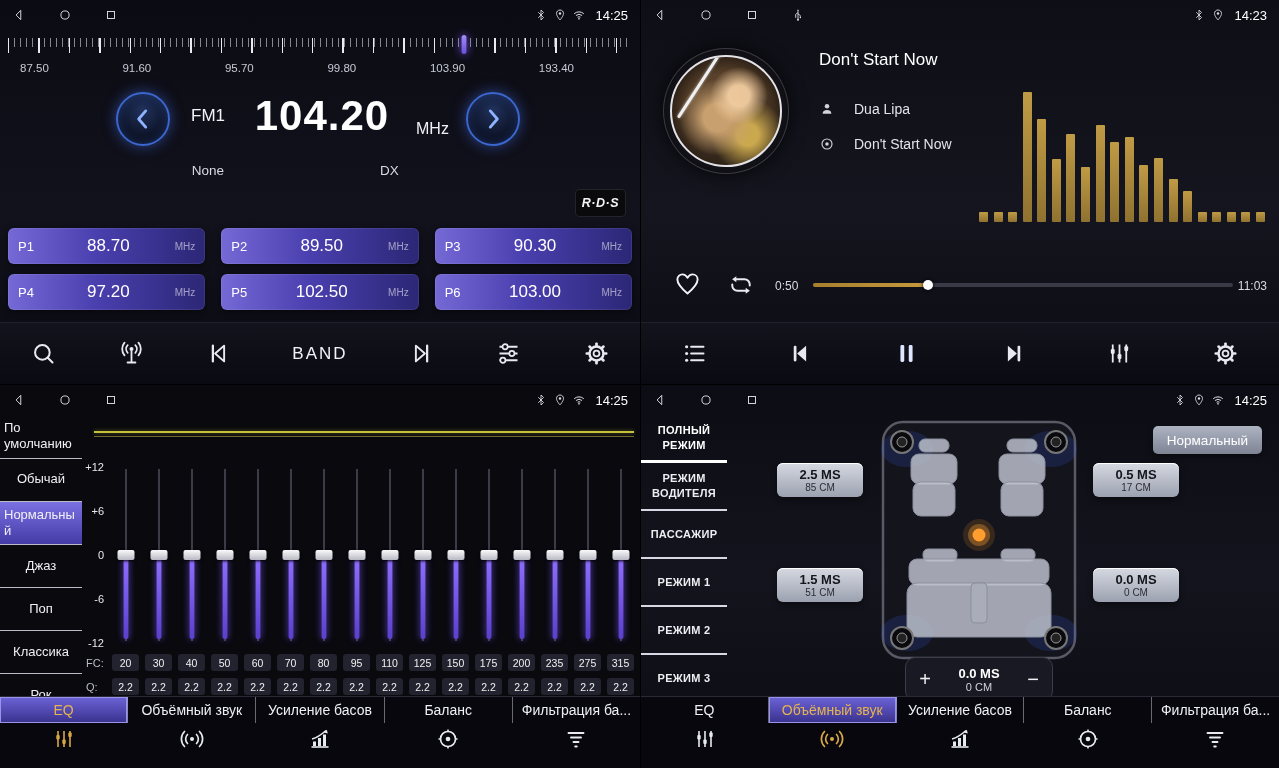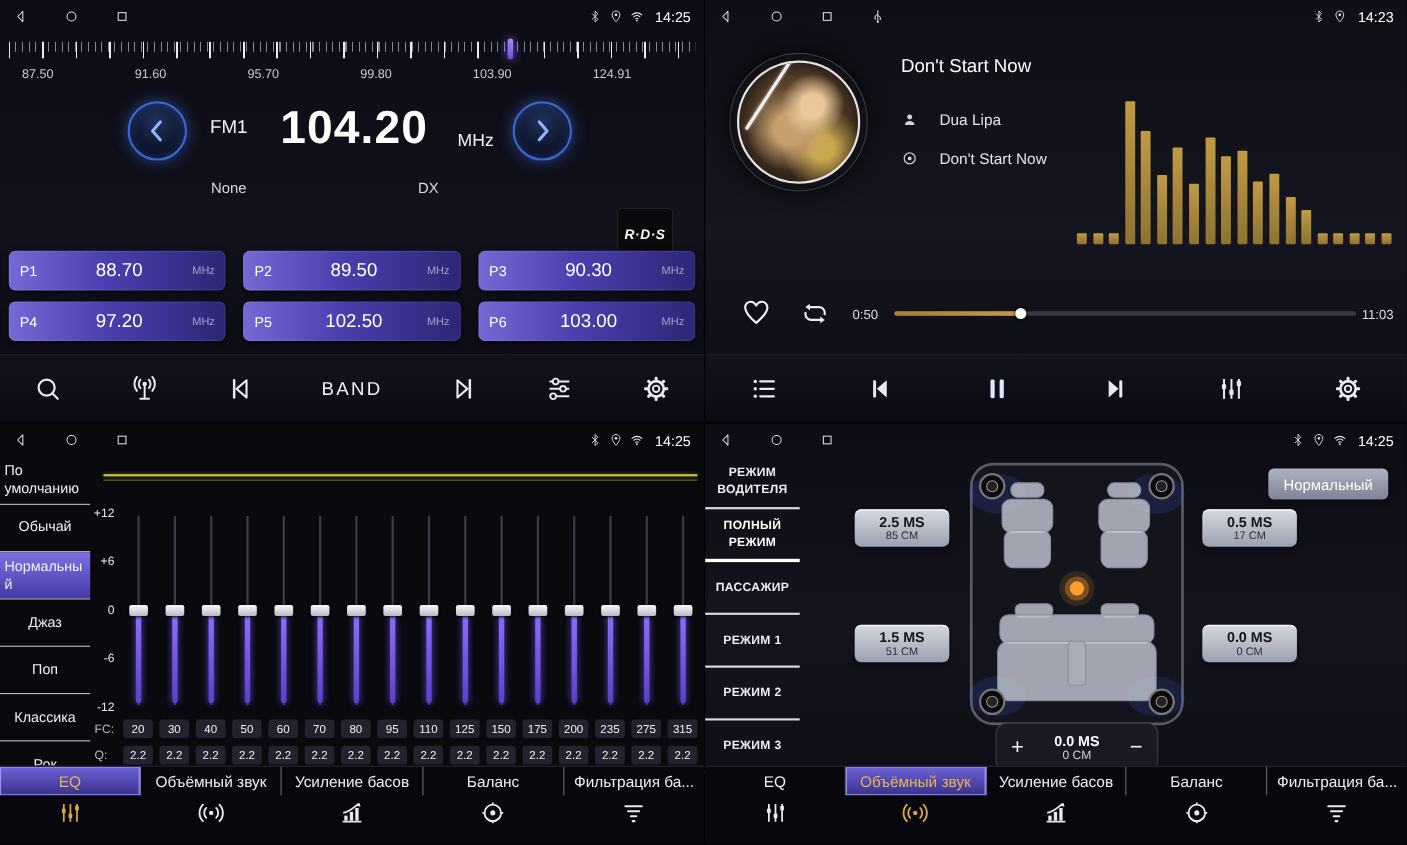--- a/index.html
+++ b/index.html
@@ -27,21 +27,21 @@
   .tuner-pointer{position:absolute;top:-1px;width:5px;height:19px;border-radius:3px;background:linear-gradient(180deg,#a68cff,#6a4fd6);box-shadow:0 0 9px #7d5cff;transform:translateX(-50%)}
   .scale-labels{position:absolute;left:20px;right:66px;top:62px;display:flex;justify-content:space-between;font-size:11.5px;color:#c6cad4}
   .tune-btn{position:absolute;width:54px;height:54px;border-radius:50%;top:92px;border:2px solid #3c67cf;background:radial-gradient(circle at 50% 32%,#20315c,#0b1020 72%);box-shadow:0 0 14px rgba(64,110,230,.55),inset 0 0 10px rgba(64,110,230,.35);display:flex;align-items:center;justify-content:center;cursor:pointer}
   .tune-left{left:116px}.tune-right{left:466px}
   .tune-btn svg{width:26px;height:26px;color:#8fb4ff}
   .fm-label{position:absolute;left:176px;top:106px;width:64px;text-align:center;font-size:17px;color:#f2f3f8}
   .none-label{position:absolute;left:176px;top:163px;width:64px;text-align:center;font-size:13.5px;color:#d8dae2}
   .freq-big{position:absolute;left:234px;top:92px;width:176px;text-align:center;font-size:42px;font-weight:bold;color:#fff;letter-spacing:1px}
   .mhz-label{position:absolute;left:416px;top:120px;font-size:16px;color:#eef0f6}
   .dx-label{position:absolute;left:380px;top:163px;font-size:13.5px;color:#d8dae2}
-  .rds-badge{position:absolute;right:28px;top:189px;background:#0a0a0d;border:1px solid #23232c;border-radius:4px;padding:16px 6px;font-size:12.5px;font-style:italic;font-weight:bold;color:#f4f4f8;letter-spacing:.5px}
+  .rds-badge{position:absolute;right:14px;top:189px;background:#0a0a0d;border:1px solid #23232c;border-radius:4px;padding:6px 6px;font-size:12.5px;font-style:italic;font-weight:bold;color:#f4f4f8;letter-spacing:.5px}
   .presets{position:absolute;left:8px;right:8px;top:228px;display:grid;grid-template-columns:repeat(3,1fr);grid-auto-rows:36px;gap:10px 16px}
   .preset{border:none;border-radius:6px;background:linear-gradient(90deg,#7569d6 0%,#4a3fae 45%,#2c2776 100%);display:flex;align-items:center;padding:0 10px;box-shadow:0 2px 6px rgba(0,0,0,.5),inset 0 0 0 1px rgba(255,255,255,.08);cursor:pointer}
   .p-label{font-size:13px;color:#fff;width:26px;text-align:left}
   .p-freq{flex:1;text-align:center;font-size:17px;color:#fff}
   .p-unit{font-size:10px;color:rgba(255,255,255,.55);margin-left:2px}
   .toolbar{position:absolute;left:0;right:0;bottom:0;height:62px;display:flex;align-items:center;justify-content:space-around;background:linear-gradient(180deg,#13131d,#0a0a12);border-top:1px solid #20202c;color:#e8eaf2}
   .tb-icon{width:27px;height:27px;cursor:pointer;color:#e8eaf2}
   .band-btn{font-size:17px;letter-spacing:2px;color:#f0f2f8;cursor:pointer;background:none;border:none}
 
   
@@ -289,21 +289,21 @@
       <div class="tick-minor"></div>
       <div class="tick-major"></div>
       <div class="tuner-pointer" style="left: 73%;"></div>
     </div>
     <div class="scale-labels">
       <span>87.50</span>
       <span>91.60</span>
       <span>95.70</span>
       <span>99.80</span>
       <span>103.90</span>
-      <span>124.91</span>
+      <span>193.40</span>
     </div>
 
     <button class="tune-btn tune-left">
       <svg>
           <use href="#i-chevl"></use>
         </svg>
     </button>
     <div class="fm-label">FM1</div>
     <div class="none-label">None</div>
     <div class="freq-big">104.20</div>
@@ -703,22 +703,22 @@
             <use href="#i-loc"></use>
           </svg>
         <svg class="ic12">
             <use href="#i-wifi"></use>
           </svg>
         <span class="time">14:25</span>
       </div>
     </div>
 
     <div class="sf-list">
+        <div class="sf-item sel">ПОЛНЫЙ РЕЖИМ</div>
         <div class="sf-item">РЕЖИМ ВОДИТЕЛЯ</div>
-        <div class="sf-item sel">ПОЛНЫЙ РЕЖИМ</div>
         <div class="sf-item">ПАССАЖИР</div>
         <div class="sf-item">РЕЖИМ 1</div>
         <div class="sf-item">РЕЖИМ 2</div>
         <div class="sf-item">РЕЖИМ 3</div>
       </div>
 
     <button class="profile-btn">Нормальный</button>
 
     <svg class="car-panel" viewBox="0 0 200 242">
       <rect x="4" y="3" width="192" height="236" rx="20" fill="#14141c" stroke="#5a5a66" stroke-width="2.5"></rect>

